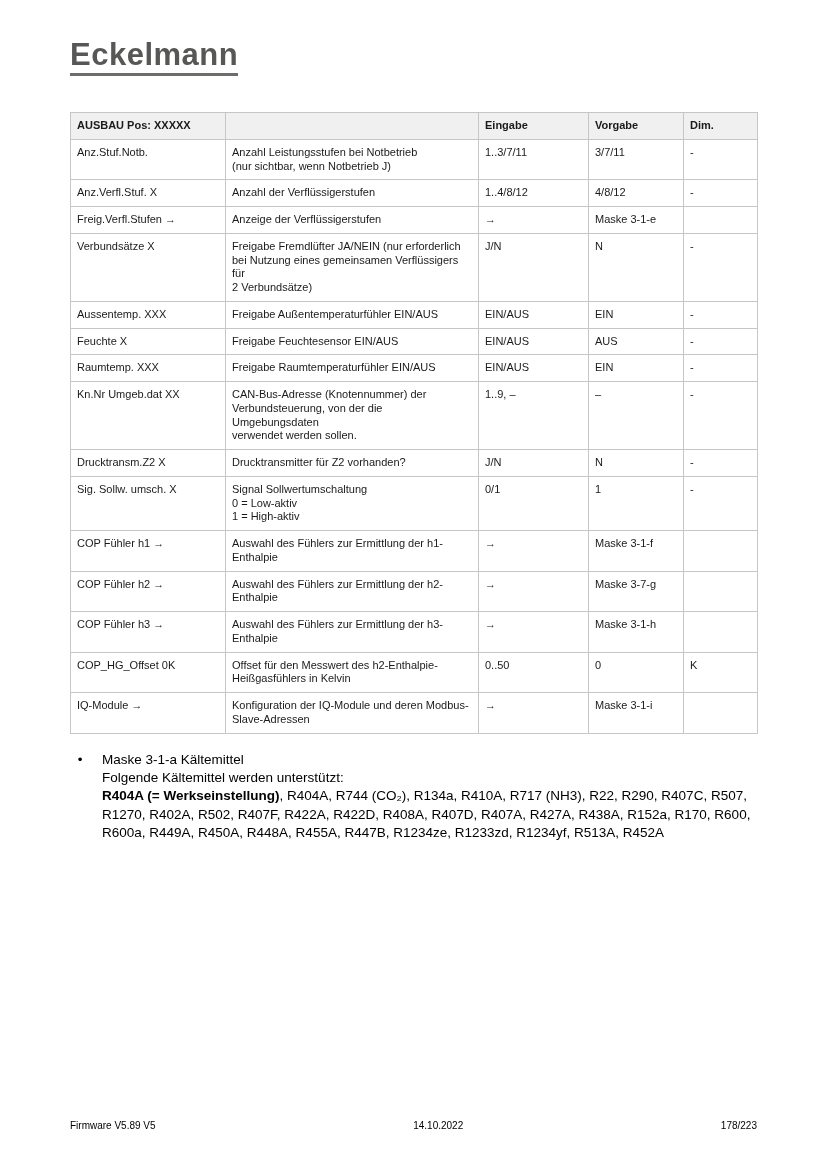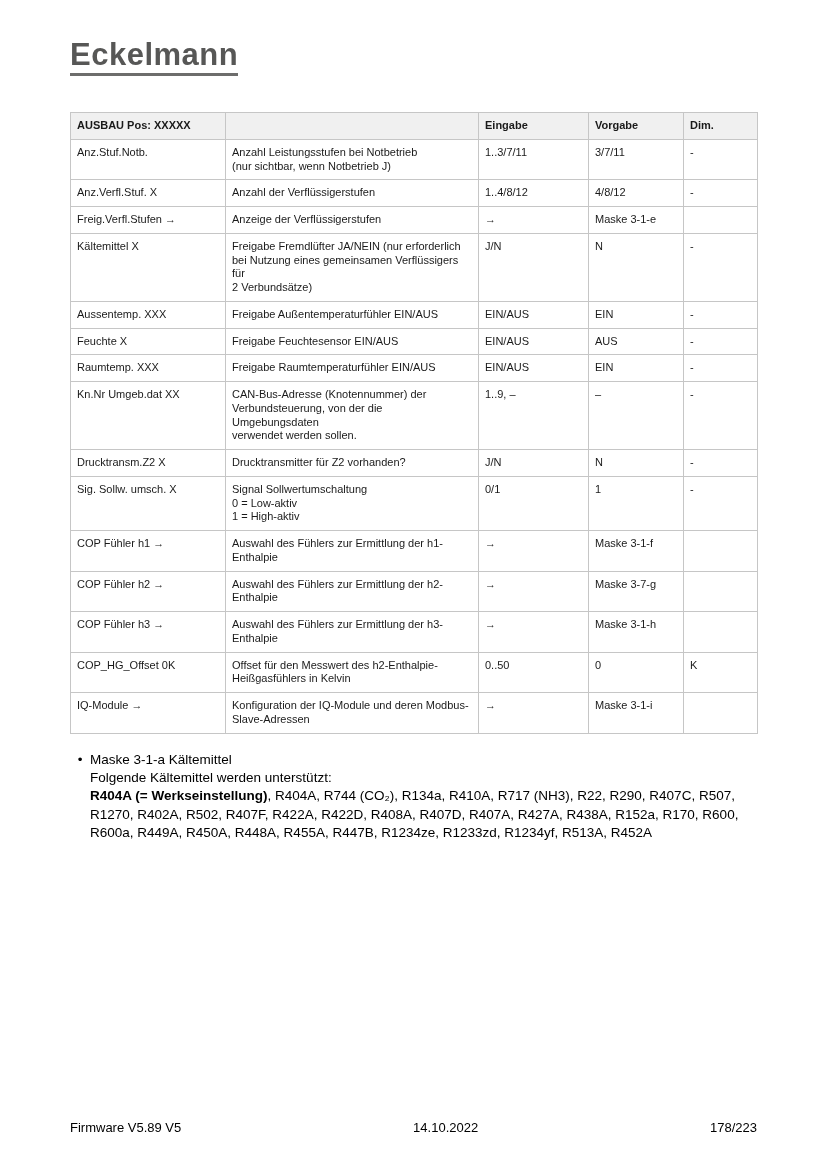--- a/index.html
+++ b/index.html
@@ -54,31 +54,31 @@
   .notes {
     position: absolute;
     left: 70px; top: 751px;
     width: 692px;
     font-size: 13.5px;
     line-height: 1.35;
     color: #000;
   }
   .note-row { display: flex; }
   .bullet { width: 20px; flex: 0 0 20px; text-align: center; }
-  .note-content { flex: 1; }
+  .note-content { flex: 1; margin-left: 12px; }
   .bold { font-weight: bold; }
 
   
   .footer {
     position: absolute;
     left: 70px; top: 1120px;
     width: 687px;
     display: flex;
     justify-content: space-between;
-    font-size: 13px;
+    font-size: 10px;
     color: #000;
   }
 </style>
 </head>
 <body>
 
 <div class="page">
 
   <header class="logo">
     <span class="logo-text">Eckelmann</span>
@@ -118,21 +118,21 @@
           <td>-</td>
         </tr>
         <tr>
           <td>Freig.Verfl.Stufen →</td>
           <td>Anzeige der Verflüssigerstufen</td>
           <td>→</td>
           <td>Maske 3-1-e</td>
           <td></td>
         </tr>
         <tr>
-          <td>Kältemittel X</td>
+          <td>Verbundsätze X</td>
           <td>Freigabe Fremdlüfter JA/NEIN (nur erforderlich
 bei Nutzung eines gemeinsamen Verflüssigers für
 2 Verbundsätze)</td>
           <td>J/N</td>
           <td>N</td>
           <td>-</td>
         </tr>
         <tr>
           <td>Aussentemp. XXX</td>
           <td>Freigabe Außentemperaturfühler EIN/AUS</td>

